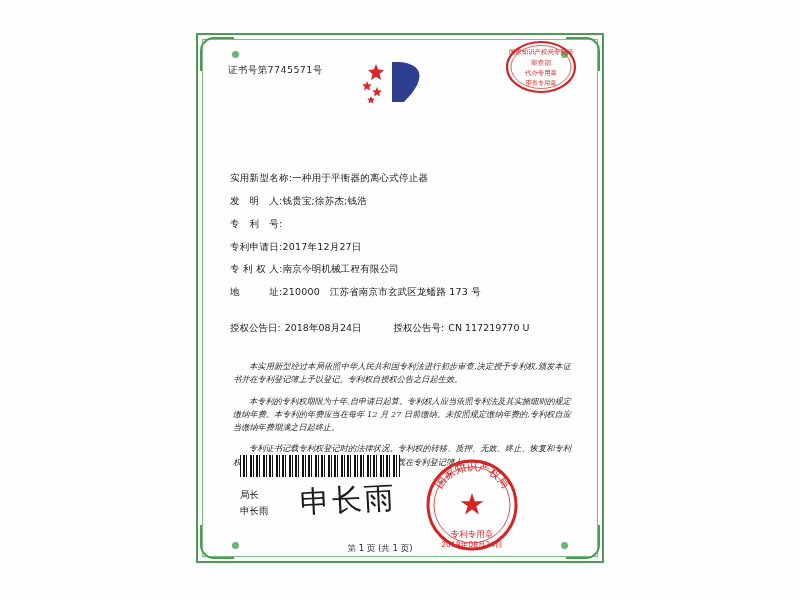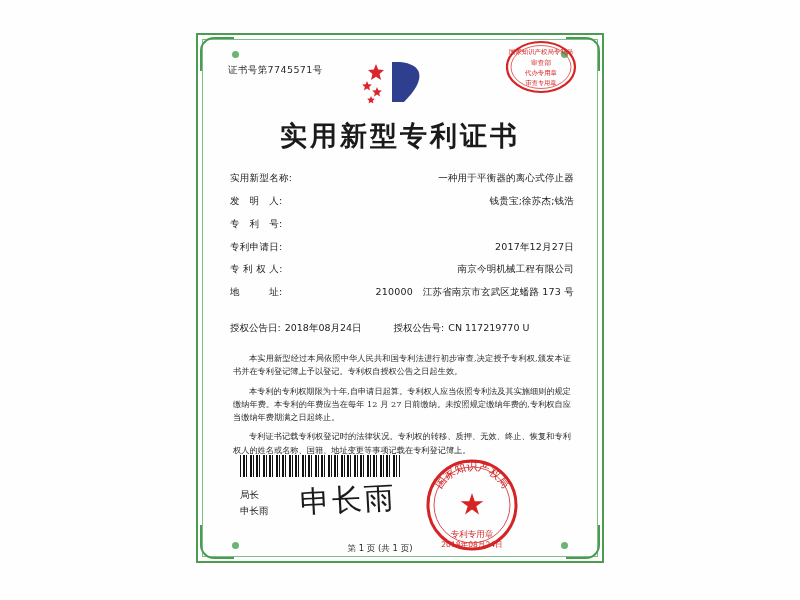--- a/index.html
+++ b/index.html
@@ -117,21 +117,20 @@
     margin-bottom: 10.5px;
     white-space: nowrap;
   }
   .field-label {
     flex: 0 0 auto;
     letter-spacing: 0.3px;
   }
   .field-value {
     flex: 1 1 auto;
     letter-spacing: 0.2px;
-    text-align: right;
   }
 
   .grant-row {
     position: absolute;
     left: 230px;
     top: 322px;
     width: 348px;
     display: flex;
     font-size: 9.5px;
     color: #222;
@@ -145,21 +144,21 @@
     position: absolute;
     left: 233px;
     top: 352px;
     width: 338px;
     font-size: 8.2px;
     line-height: 1.62;
     color: #2c2c2c;
     text-align: justify;
     font-family: "DejaVu Serif", "Liberation Serif", serif;
   }
-  .body-text p { margin: 0 0 6px 0; text-indent: 16px; }
+  .body-text p { margin: 8px 0 6px 0; text-indent: 16px; font-style: italic; }
 
   
   .barcode {
     position: absolute;
     left: 240px;
     top: 455px;
     width: 160px;
     height: 22px;
     background: repeating-linear-gradient(
       to right,
@@ -244,21 +243,20 @@
     <svg width="74" height="56" viewBox="0 0 74 56">
       <ellipse cx="37" cy="28" rx="34" ry="25" fill="none" stroke="#d42424" stroke-width="2.2"></ellipse>
       <ellipse cx="37" cy="28" rx="30" ry="21.5" fill="none" stroke="#d42424" stroke-width="0.7"></ellipse>
       <text x="37" y="15" font-size="6.4" fill="#d42424" text-anchor="middle" font-family="'DejaVu Sans',sans-serif">国家知识产权局专利局</text>
       <text x="37" y="26" font-size="6.8" fill="#d42424" text-anchor="middle" font-family="'DejaVu Sans',sans-serif">审查部</text>
       <text x="37" y="36" font-size="6.4" fill="#d42424" text-anchor="middle" font-family="'DejaVu Sans',sans-serif">代办专用章</text>
       <text x="37" y="46" font-size="6.2" fill="#d42424" text-anchor="middle" font-family="'DejaVu Sans',sans-serif">审查专用章</text>
     </svg>
   </div>
 
-  <div class="title">实用新型专利证书</div>
 
   <div class="fields">
     <div class="field-row">
       <span class="field-label">实用新型名称:</span>
       <span class="field-value">一种用于平衡器的离心式停止器</span>
     </div>
     <div class="field-row">
       <span class="field-label">发　明　人:</span>
       <span class="field-value">钱贵宝;徐苏杰;钱浩</span>
     </div>

